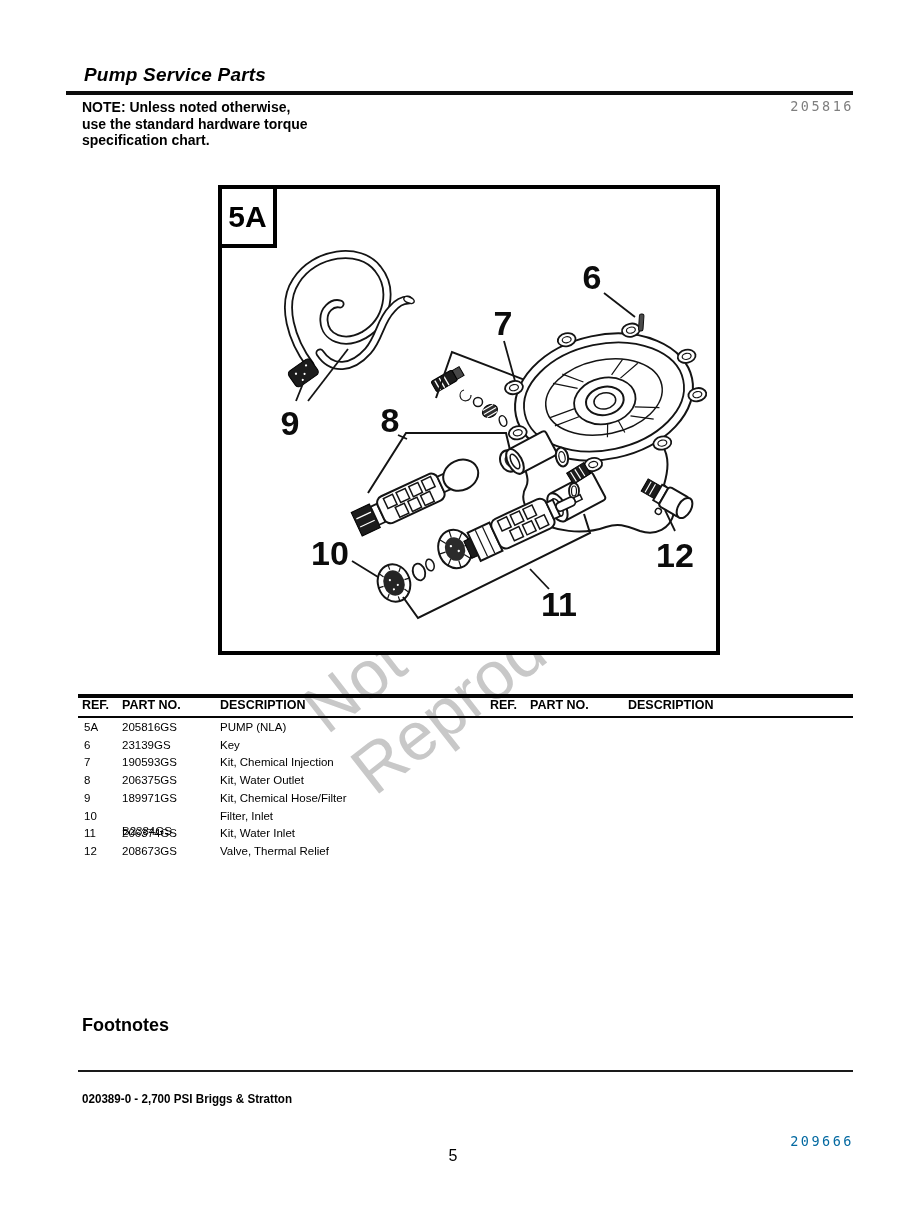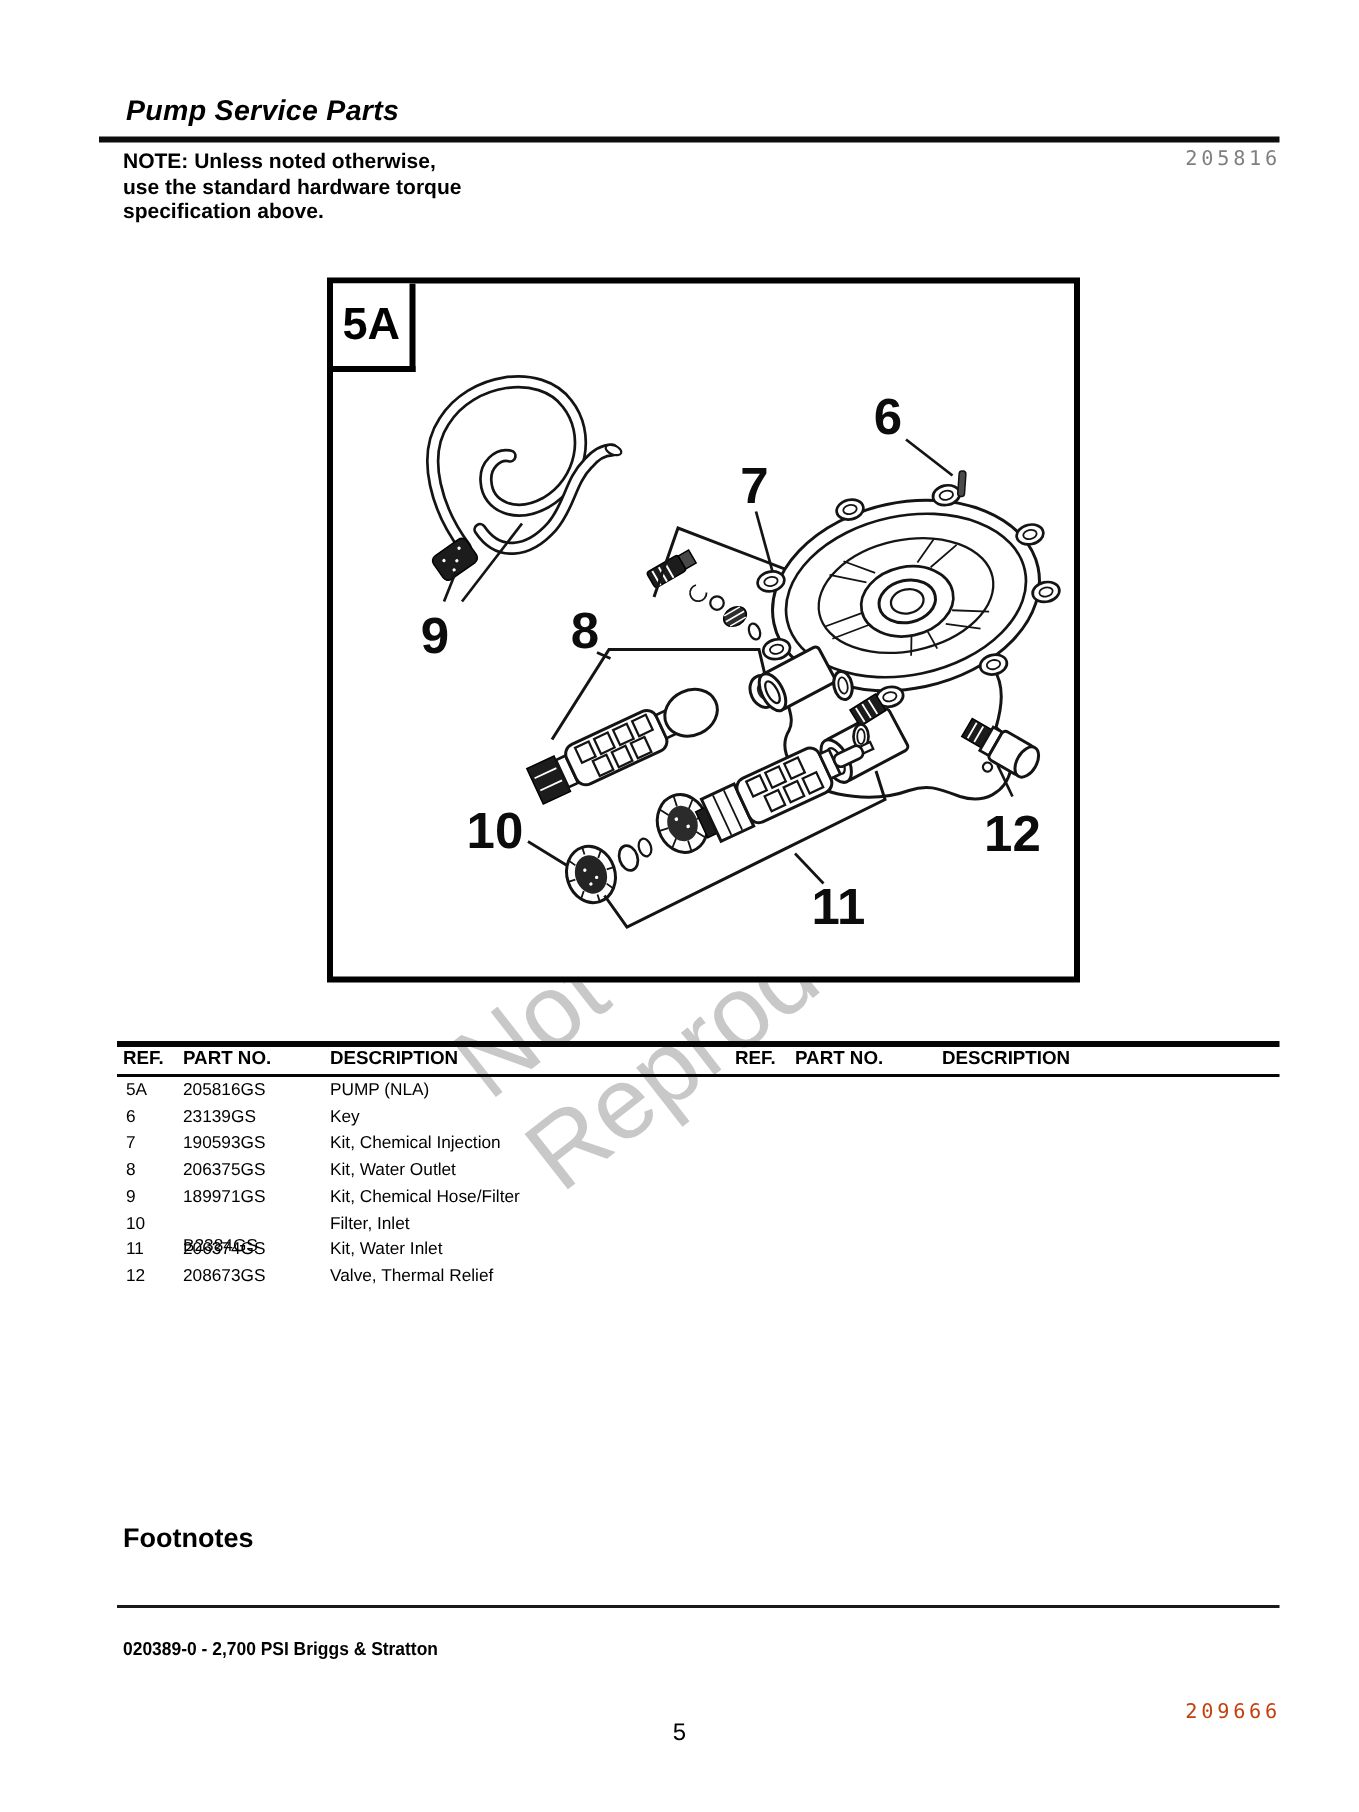--- a/index.html
+++ b/index.html
@@ -51,33 +51,33 @@
 
   
   .footnotes-heading { position:absolute; left:82px; top:1015px; font-size:18px; font-weight:bold; }
   .foot-rule { position:absolute; left:78px; top:1070px; width:775px; height:2px; background:#1a1a1a; }
   .applies-line { position:absolute; left:82px; top:1075px; font-size:12.5px; font-weight:bold; }
   .mfg-line { position:absolute; left:82px; top:1092px; font-size:12.5px; font-weight:bold; transform:scaleX(.93); transform-origin:left top; }
 
   
   .footer-company { position:absolute; left:64px; top:1131px; font-size:10px; line-height:13.5px; }
   .page-number { position:absolute; left:0; right:0; top:1147px; text-align:center; font-size:16px; }
-  .footer-doc { position:absolute; right:52px; top:1133px; font-family:"DejaVu Sans Mono", monospace; font-size:13.5px; color:#c2410c; letter-spacing:2.5px; }
+  .footer-doc { position:absolute; right:52px; top:1133px; font-family:"DejaVu Sans Mono", monospace; font-size:13.5px; color:#0369a1; letter-spacing:2.5px; }
 </style>
 </head>
 <body>
 
 <div class="page">
 
   <div class="page-title">Pump Service Parts</div>
   <div class="title-rule"></div>
   <div class="note">
     <div>NOTE: Unless noted otherwise,</div>
     <div>use the standard hardware torque</div>
-    <div>specification above.</div>
+    <div>specification chart.</div>
   </div>
   <div class="doc-number">205816</div>
 
   <div class="watermark-clip">
     <div class="watermark-text">
       <div>Not for</div>
       <div>Reproduction</div>
     </div>
   </div>
 

